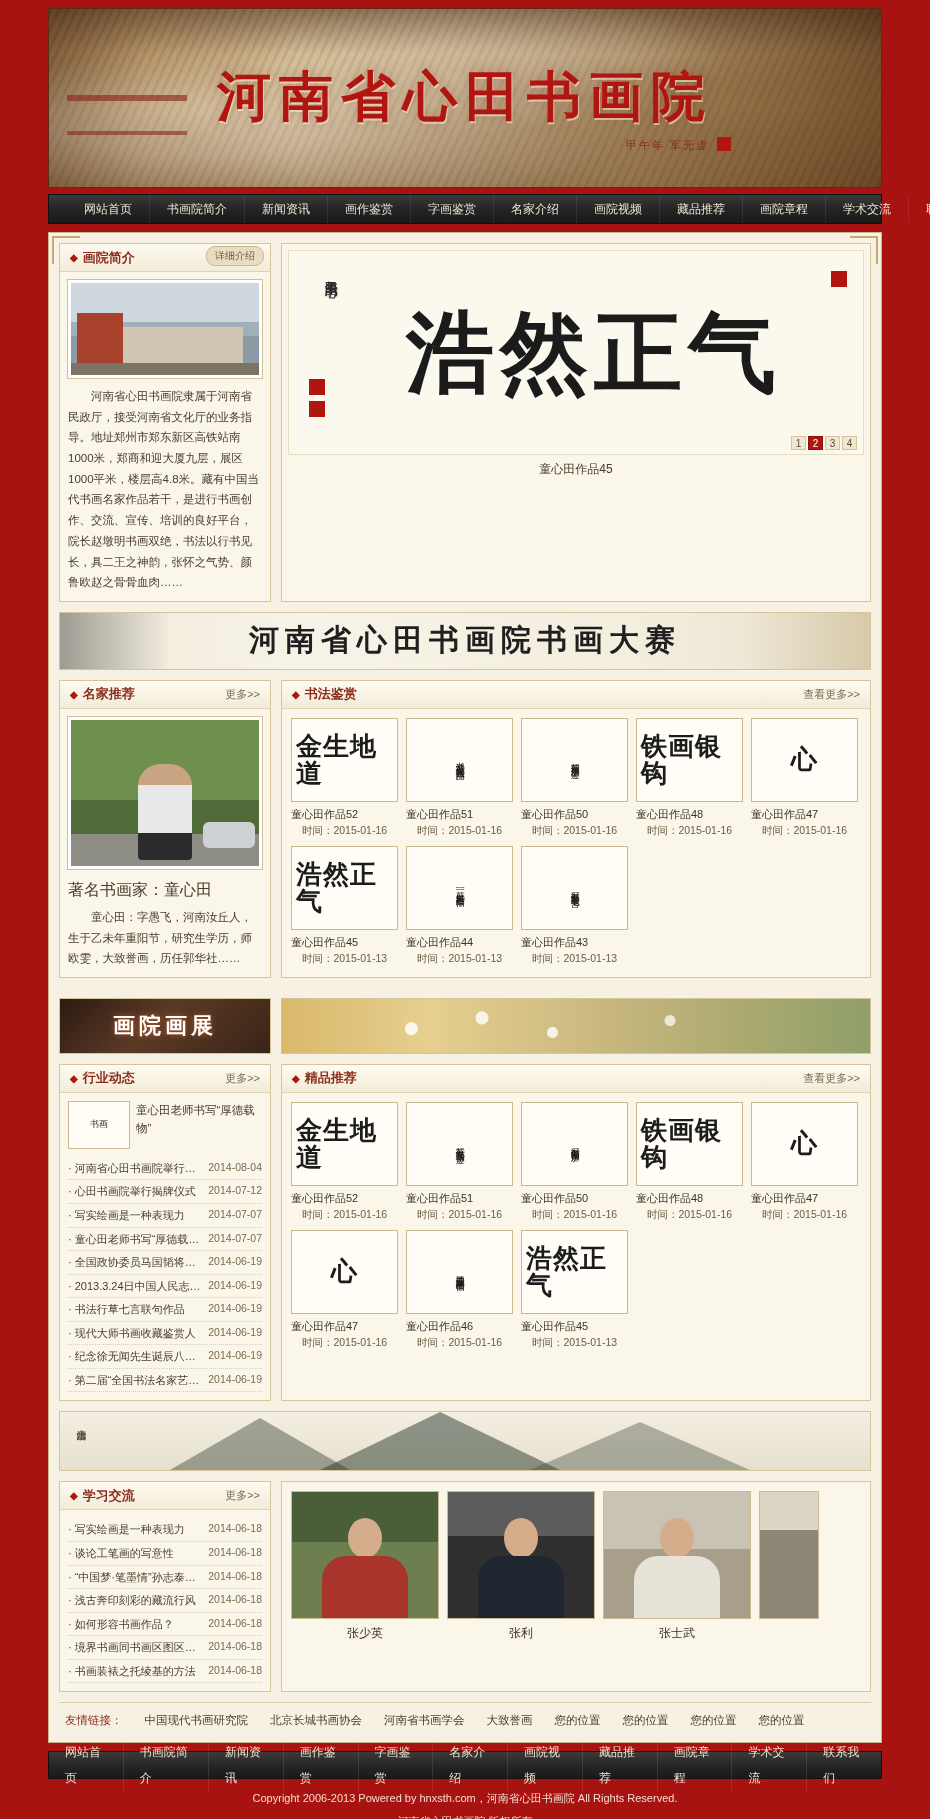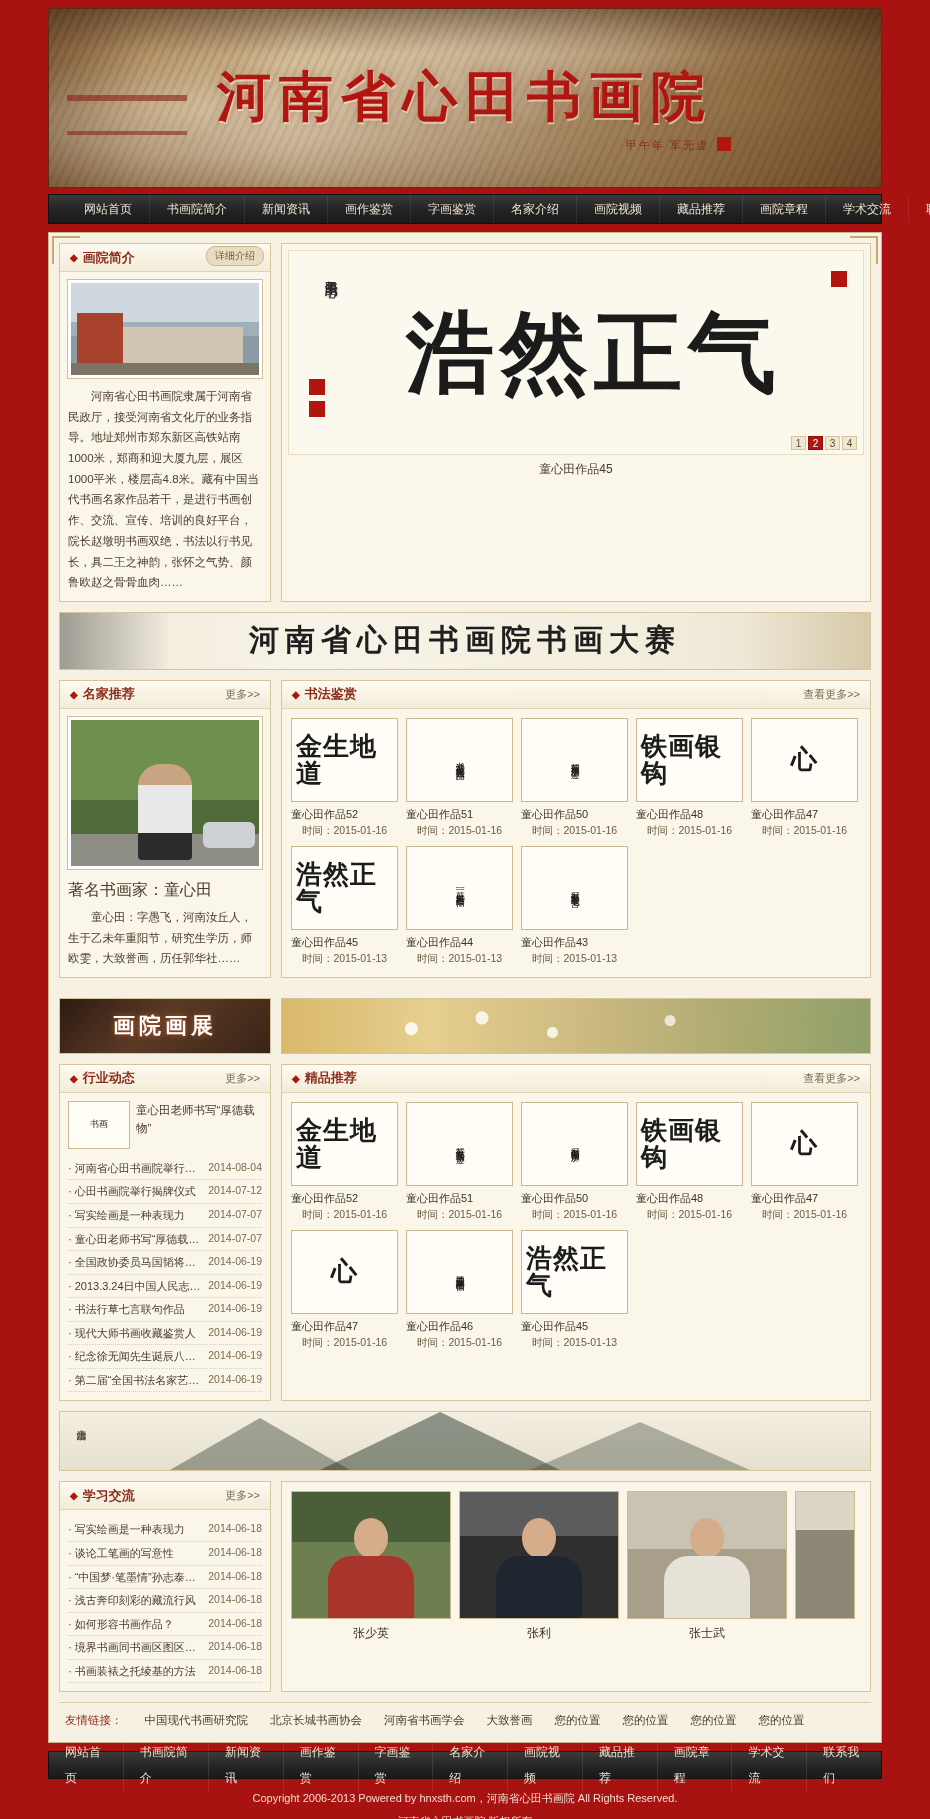--- a/index.html
+++ b/index.html
@@ -263,21 +263,21 @@
     position:relative; overflow:hidden;
   }
   .mountain .m1{position:absolute;bottom:0;left:110px;width:0;height:0;border-left:90px solid transparent;border-right:90px solid transparent;border-bottom:52px solid rgba(60,70,60,.45);}
   .mountain .m2{position:absolute;bottom:0;left:260px;width:0;height:0;border-left:120px solid transparent;border-right:120px solid transparent;border-bottom:58px solid rgba(40,55,45,.5);}
   .mountain .m3{position:absolute;bottom:0;left:470px;width:0;height:0;border-left:110px solid transparent;border-right:110px solid transparent;border-bottom:48px solid rgba(70,80,70,.4);}
   .mountain .seal{position:absolute;left:14px;top:10px;font-family:"Liberation Serif",serif;font-size:10px;color:#5b4a32;writing-mode:vertical-rl;}
 
   
   .study { width: 212px; }
   .people { flex:1; padding: 9px; display:flex; gap: 8px; }
-  .person-card { width: 160px; }
+  .person-card { width: 148px; }
   .person-img { height: 128px; border:1px solid #cbb992; position:relative; overflow:hidden; }
   .pc1 { background: linear-gradient(180deg,#4b5e3a 0 40%, #6d7f4e 40% 100%); }
   .pc2 { background: linear-gradient(180deg,#5c5c5c 0 35%, #2f2f2f 35% 100%); }
   .pc3 { background: linear-gradient(180deg,#c9c3b3 0 45%, #a89f8b 45% 100%); }
   .pc4 { background: linear-gradient(180deg,#dcd6c4 0 30%, #8e8776 30% 100%); }
   .person-img .head{position:absolute;left:50%;transform:translateX(-50%);top:26px;width:34px;height:40px;background:#d6ad8a;border-radius:50%;}
   .person-img .body{position:absolute;left:50%;transform:translateX(-50%);bottom:0;width:86px;height:62px;border-radius:24px 24px 0 0;}
   .pc1 .body{background:#a8342c;}
   .pc2 .body{background:#1f2630;}
   .pc3 .body{background:#e6e2d8;}

